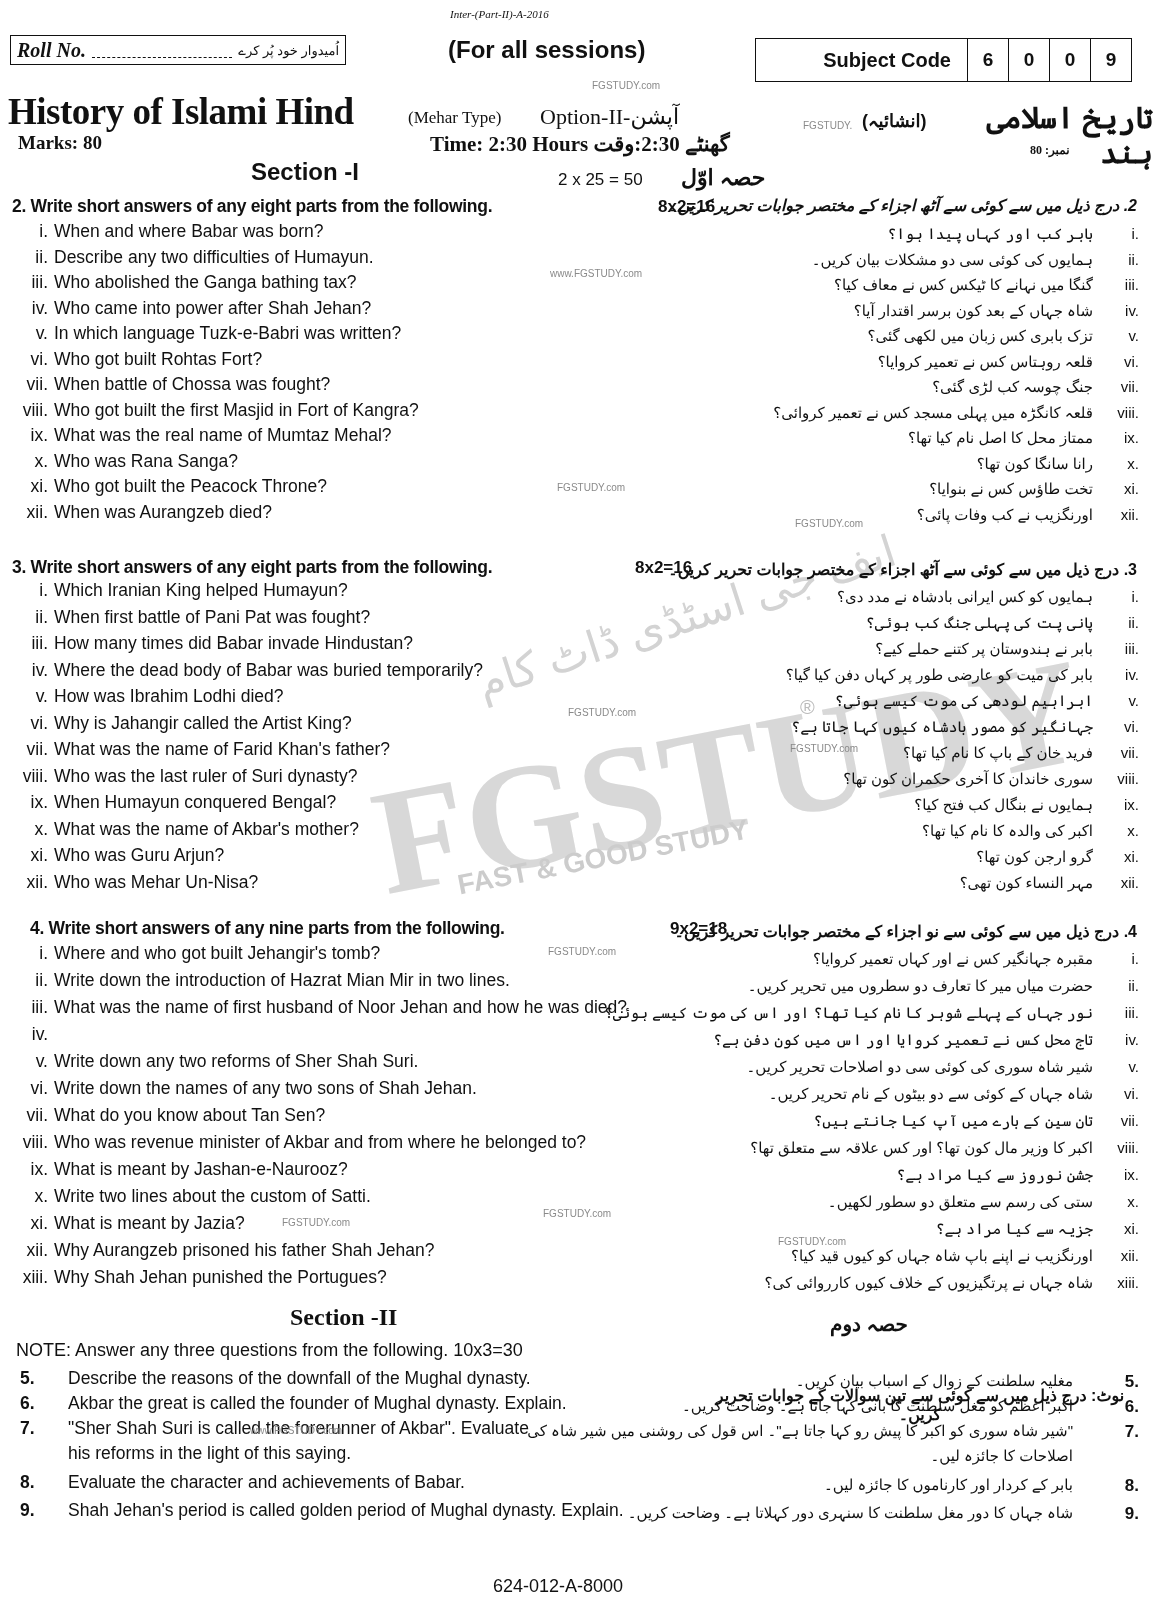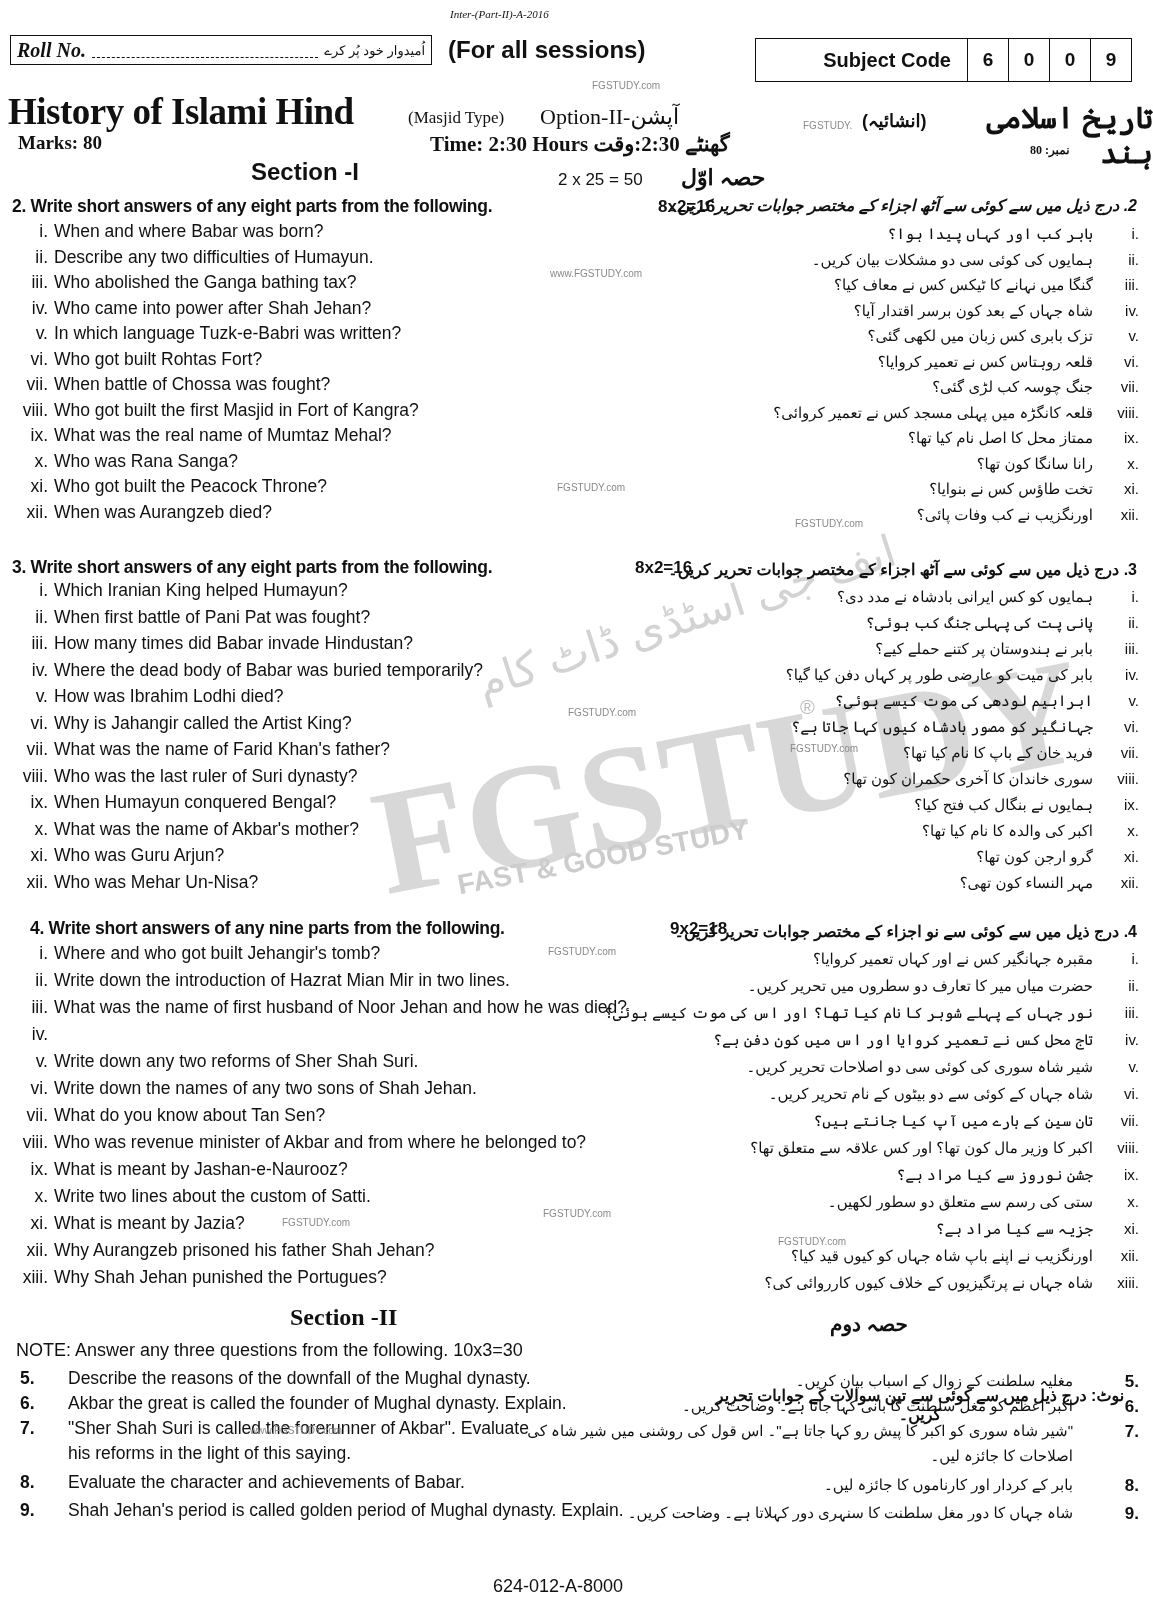--- a/index.html
+++ b/index.html
@@ -1,20 +1,20 @@
 <!DOCTYPE html>
 <html><head>
 <meta charset="utf-8">
 <style>
   html, body { margin:0; padding:0; background:#ffffff; }
   body { width:1153px; height:1609px; position:relative; overflow:hidden; color:#111; font-family:"Liberation Sans", sans-serif; }
   .abs { position:absolute; }
   .serif { font-family:"Liberation Serif", serif; }
   .top-code { left:450px; top:8px; font-size:11px; font-style:italic; }
-  .roll-box { left:10px; top:35px; width:422px; height:30px; border:1.5px solid #111; box-sizing:border-box; display:flex; align-items:center; padding:0 6px; }
+  .roll-box { left:10px; top:35px; width:336px; height:30px; border:1.5px solid #111; box-sizing:border-box; display:flex; align-items:center; padding:0 6px; }
   .roll-label { font-size:20px; font-style:italic; font-weight:bold; }
   .roll-line { flex:1; border-bottom:1.5px dashed #111; margin:0 6px; height:14px; }
   .roll-urdu { font-size:13px; direction:rtl; }
   .sessions { left:448px; top:36px; font-size:24px; font-weight:bold; }
   .subj-box { left:755px; top:38px; height:42px; display:flex; border:1.5px solid #111; }
   .subj-label { width:195px; display:flex; align-items:center; justify-content:flex-end; padding-right:16px; font-weight:bold; font-size:20px; border-right:1.5px solid #111; }
   .subj-digit { width:40px; display:flex; align-items:center; justify-content:center; font-weight:bold; font-size:19px; border-right:1.5px solid #111; }
   .subj-digit:last-child { border-right:none; }
   .wm-small { font-size:10px; color:#8a8a8a; }
   .title-en { left:8px; top:90px; font-size:37px; font-weight:bold; letter-spacing:-0.5px; }
@@ -67,21 +67,21 @@
 
 <div class="abs subj-box">
   <div class="subj-label">Subject Code</div>
   <div class="subj-digit">6</div>
   <div class="subj-digit">0</div>
   <div class="subj-digit">0</div>
   <div class="subj-digit">9</div>
 </div>
 
 <div class="abs title-en serif">History of Islami Hind</div>
-<div class="abs essay serif">(Masjid Type)</div>
+<div class="abs essay serif">(Mehar Type)</div>
 <div class="abs option serif">Option-II-آپشن</div>
 <div class="abs wm-small" style="left:803px;top:120px;">FGSTUDY.</div>
 <div class="abs paren-ur" style="left:862px;">(انشائیہ)</div>
 <div class="abs title-ur" style="left:945px;">تاریخ اسلامی ہند</div>
 <div class="abs marks serif">Marks: 80</div>
 <div class="abs time serif">Time: 2:30 Hours گھنٹے 2:30:وقت</div>
 <div class="abs marks-ur serif">نمبر: 80</div>
 
 <div class="abs sec1">Section -I</div>
 <div class="abs sec1-score">2 x 25 = 50</div>

